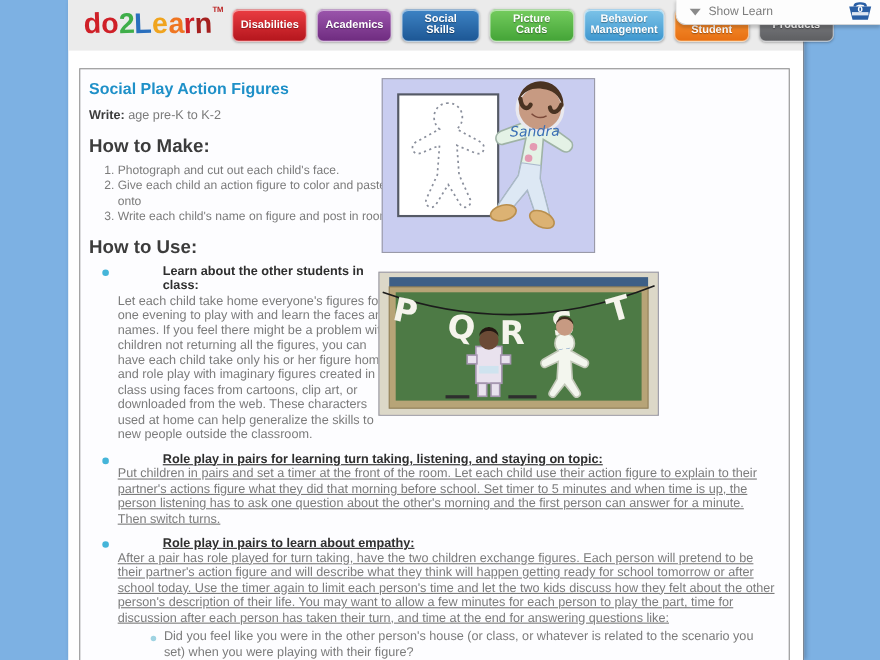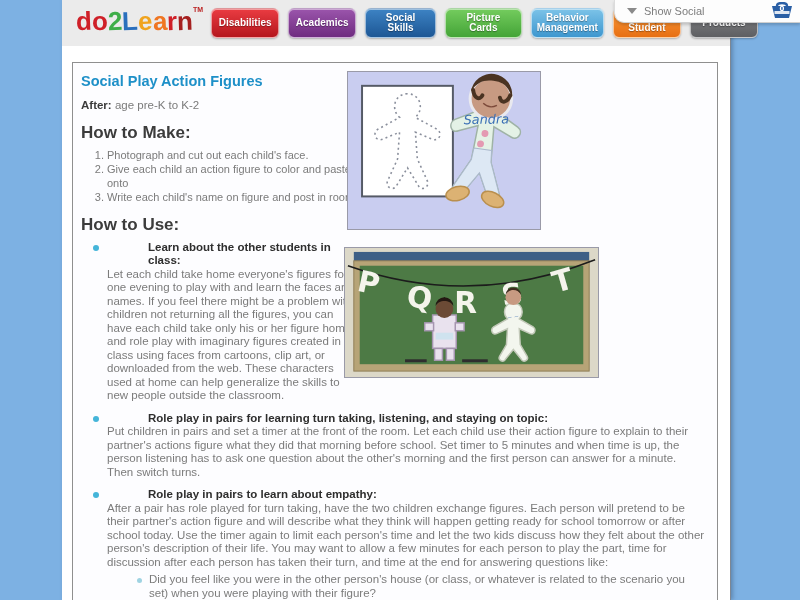--- a/index.html
+++ b/index.html
@@ -65,21 +65,21 @@
   .sec-head { font-size:17px; font-weight:bold; color:#3c3c3c; margin:10px 0 6px 0; }
 
   ol.make-list { max-width:272px; margin:4px 0 8px 26px; font-size:11px; color:#7b7b7b; line-height:13.5px; }
   ol.make-list li { margin-bottom:1px; }
 
   ul.use-list { list-style:none; margin:4px 0 0 12px; }
   ul.use-list > li { position:relative; padding-left:14px; margin-bottom:9px; font-size:11.5px; line-height:13.5px; color:#7b7b7b; }
   ul.use-list > li::before { content:""; position:absolute; left:0; top:4px; width:6px; height:6px; border-radius:50%; background:#45b5d9; }
   .use-head { font-weight:bold; color:#2e2e2e;padding-left:41px; }
   .narrow { max-width:252px; }
-  .wide { max-width:606px; }
+  .wide { max-width:606px;text-decoration:underline; }
 
   ul.q-list { list-style:none; margin:4px 0 0 30px; }
   ul.q-list li { position:relative; padding-left:12px; margin-bottom:2px; font-size:11.5px; line-height:13.5px; color:#7b7b7b; max-width:570px; }
   ul.q-list li::before { content:""; position:absolute; left:0; top:4.5px; width:5px; height:5px; border-radius:50%; background:#9fd3e2; }
 
   
   .fig { position:absolute; border:1px solid #9a9aa8; }
   .fig-craft { left:274px; top:8px; width:194px; height:159px; background:#c9cdf0; }
   .fig-class { left:271px; top:184px; width:255px; height:131px; background:#dcd8c8; }
   .fig svg { display:block; width:100%; height:100%; }
@@ -102,21 +102,21 @@
 Management</div>
       <div class="nav-btn" style="background: linear-gradient(rgb(251, 155, 60), rgb(231, 111, 18));">JobTips
 Student</div>
       <div class="nav-btn" style="background: linear-gradient(rgb(133, 134, 138), rgb(94, 95, 98));">Products</div>
     </div>
   </div>
 
   <div class="content-box">
     <h1 class="page-title">Social Play Action Figures</h1>
 
-    <p class="meta-line"><b>After:</b> <span>age pre-K to K-2</span></p>
+    <p class="meta-line"><b>Write:</b> <span>age pre-K to K-2</span></p>
 
 
     <h2 class="sec-head">How to Make:</h2>
     <ol class="make-list">
       <li>Photograph and cut out each child's face.</li>
       <li>Give each child an action figure to color and paste face onto</li>
       <li>Write each child's name on figure and post in room</li>
     </ol>
 
     <h2 class="sec-head">How to Use:</h2>
@@ -206,20 +206,20 @@
           <path d="M162 48 A8 8 0 0 1 178 48 C175 41 165 41 162 48 Z" fill="#3e2c1e"></path>
           <text x="170" y="72" text-anchor="middle" font-size="6" fill="#7a9ac4" transform="rotate(-8 170 72)" font-family="DejaVu Sans, sans-serif">~ ~</text>
         </g>
       </svg>
     </div>
   </div>
 </div>
 
 <div class="basket-bar">
   <span class="basket-caret"></span>
-  <span class="basket-label">Show Social</span>
+  <span class="basket-label">Show Learn</span>
   <svg class="basket-icon" viewBox="0 0 24 18">
     <path d="M2 4 L22 4 L19 16 L5 16 Z" fill="#2a5fa5"></path>
     <path d="M7 4 C7 0 17 0 17 4" fill="none" stroke="#2a5fa5" stroke-width="2.4"></path>
     <rect x="4.5" y="9" width="15" height="3" fill="#ffffff" opacity="0.85"></rect>
     <text x="12" y="9" text-anchor="middle" font-size="7" font-weight="bold" fill="#ffffff" font-family="DejaVu Sans, sans-serif">0</text>
   </svg>
 </div>
 
 </body></html>

